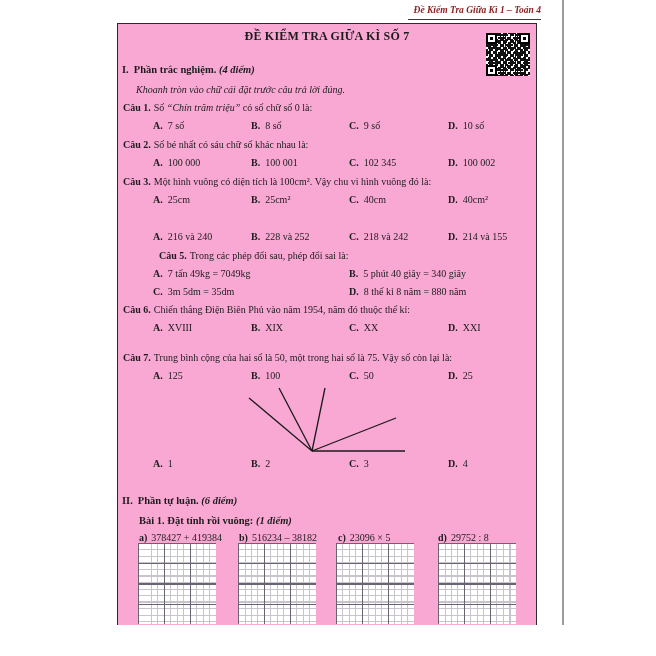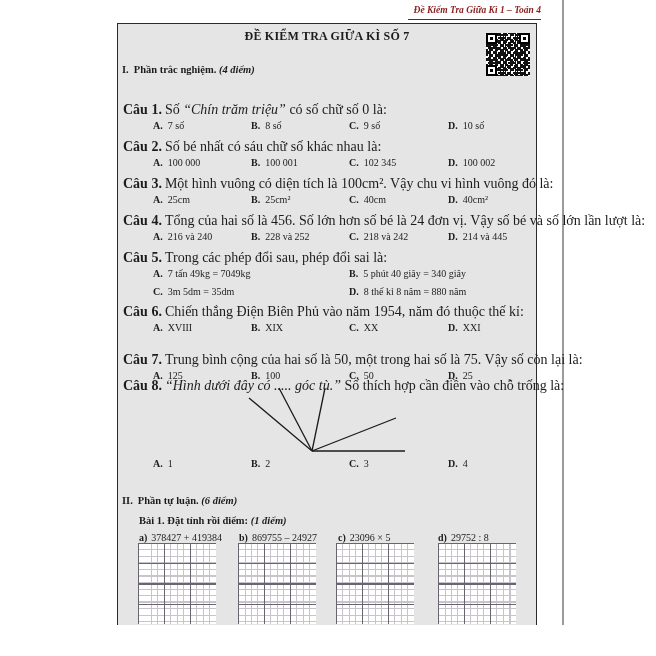--- a/index.html
+++ b/index.html
@@ -11,37 +11,37 @@
   
   .edge-right { position:absolute; left:562px; top:0; width:2px; height:652px; background:#9b9b9b; }
   .edge-bottom { position:absolute; left:62px; top:650px; width:502px; height:2px; background:#9b9b9b; }
   
   .doc-header {
     position:absolute; top:5px; left:300px; width:241px; text-align:right;
     font-size:9.5px; font-weight:bold; font-style:italic; color:#8b2424; white-space:nowrap;
   }
   .doc-header-rule { position:absolute; top:19px; left:408px; width:133px; height:1px; background:#3a3a3a; }
   
-  .main-box { position:absolute; left:117px; top:23px; width:420px; height:605px; border:1.5px solid #2b2b2b; background:#e5e5e5; }
+  .main-box { position:absolute; left:117px; top:23px; width:420px; height:605px; border:1.5px solid #2b2b2b; background:#f9a8d4; }
   .abs { position:absolute; white-space:nowrap; }
   .title { left:0; right:0; top:5px; text-align:center; font-weight:bold; font-size:12px; letter-spacing:.2px; }
   .qr {
     position:absolute; top:9px; right:6px; width:44px; height:43px;
     background:
       repeating-conic-gradient(#111 0 25%, transparent 0 50%) 0 0/7px 7px,
       repeating-conic-gradient(#111 0 25%, #fff 0 50%) 2px 1px/5px 5px;
   }
   .qr .finder { position:absolute; width:11px; height:11px; border:2px solid #000; background:#fff; }
   .qr .finder::after { content:""; position:absolute; left:2px; top:2px; width:3px; height:3px; background:#000; }
   .qr .f-tl { left:0; top:0; } .qr .f-tr { right:0; top:0; } .qr .f-bl { left:0; bottom:0; }
   .sec-head { font-size:10.5px; font-weight:bold; }
   .sec-num { display:inline-block; margin-right:5px; }
   .bi { font-style:italic; }
   .instruction { font-size:10px; font-style:italic; }
-  .q { left:5px; font-size:14px; }
+  .q { left:5px; font-size:10px; }
   .q .qlabel { font-weight:bold; margin-right:3px; }
   .opts { left:0; right:0; font-size:10px; height:13px; }
   .opt { position:absolute; white-space:nowrap; }
   .opt .ok { font-weight:bold; margin-right:5px; }
   .c1 { left:35px; } .c2 { left:133px; } .c3 { left:231px; } .c4 { left:330px; }
   .w1 { left:35px; } .w2 { left:231px; }
   .fig { position:absolute; left:125px; top:361px; width:172px; height:70px; }
   .ex-head { font-size:10.5px; font-weight:bold; }
   .ex-items { left:0; right:0; font-size:10px; height:13px;text-decoration:underline; }
   .ex { position:absolute; white-space:nowrap; }
@@ -74,20 +74,21 @@
     <div class="qr">
       <div class="finder f-tl"></div>
       <div class="finder f-tr"></div>
       <div class="finder f-bl"></div>
     </div>
 
     <div class="abs sec-head" style="left:4px; top:40px;">
       <span class="sec-num">I.</span><span>Phần trắc nghiệm.</span>
       <span class="bi">(4 điểm)</span>
     </div>
+    <div class="abs instruction" style="left:18px; top:60px;">Khoanh tròn vào chữ cái đặt trước câu trả lời đúng.</div>
 
     <div class="abs q" style="top:78px;">
       <span class="qlabel">Câu 1.</span><span>Số </span><span class="bi">“Chín trăm triệu”</span><span> có số chữ số 0 là:</span>
     </div>
     <div class="abs opts" style="top:96px;">
       <span class="opt c1"><span class="ok">A.</span><span>7 số</span></span>
       <span class="opt c2"><span class="ok">B.</span><span>8 số</span></span>
       <span class="opt c3"><span class="ok">C.</span><span>9 số</span></span>
       <span class="opt c4"><span class="ok">D.</span><span>10 số</span></span>
     </div>
@@ -105,31 +106,28 @@
     <div class="abs q" style="top:152px;">
       <span class="qlabel">Câu 3.</span><span>Một hình vuông có diện tích là 100cm². Vậy chu vi hình vuông đó là:</span>
     </div>
     <div class="abs opts" style="top:170px;">
       <span class="opt c1"><span class="ok">A.</span><span>25cm</span></span>
       <span class="opt c2"><span class="ok">B.</span><span>25cm²</span></span>
       <span class="opt c3"><span class="ok">C.</span><span>40cm</span></span>
       <span class="opt c4"><span class="ok">D.</span><span>40cm²</span></span>
     </div>
 
-    <div class="abs q" style="top:189px;">
-      <span class="qlabel">Câu 4.</span><span>Tổng của hai số là 456. Số lớn hơn số bé là 24 đơn vị. Vậy số bé và số lớn lần lượt là:</span>
-    </div>
     <div class="abs opts" style="top:207px;">
       <span class="opt c1"><span class="ok">A.</span><span>216 và 240</span></span>
       <span class="opt c2"><span class="ok">B.</span><span>228 và 252</span></span>
       <span class="opt c3"><span class="ok">C.</span><span>218 và 242</span></span>
-      <span class="opt c4"><span class="ok">D.</span><span>214 và 445</span></span>
+      <span class="opt c4"><span class="ok">D.</span><span>214 và 155</span></span>
     </div>
 
-    <div class="abs q" style="top:226px;">
+    <div class="abs q" style="top:226px;margin-left:36px;">
       <span class="qlabel">Câu 5.</span><span>Trong các phép đổi sau, phép đổi sai là:</span>
     </div>
     <div class="abs opts" style="top:244px;">
       <span class="opt w1"><span class="ok">A.</span><span>7 tấn 49kg = 7049kg</span></span>
       <span class="opt w2"><span class="ok">B.</span><span>5 phút 40 giây = 340 giây</span></span>
     </div>
     <div class="abs opts" style="top:262px;">
       <span class="opt w1"><span class="ok">C.</span><span>3m 5dm = 35dm</span></span>
       <span class="opt w2"><span class="ok">D.</span><span>8 thế kỉ 8 năm = 880 năm</span></span>
     </div>
@@ -147,23 +145,20 @@
     <div class="abs q" style="top:317px;margin-top:11px;">
       <span class="qlabel">Câu 7.</span><span>Trung bình cộng của hai số là 50, một trong hai số là 75. Vậy số còn lại là:</span>
     </div>
     <div class="abs opts" style="top:346px;">
       <span class="opt c1"><span class="ok">A.</span><span>125</span></span>
       <span class="opt c2"><span class="ok">B.</span><span>100</span></span>
       <span class="opt c3"><span class="ok">C.</span><span>50</span></span>
       <span class="opt c4"><span class="ok">D.</span><span>25</span></span>
     </div>
 
-    <div class="abs q" style="top:354px;">
-      <span class="qlabel">Câu 8.</span><span class="bi">“Hình dưới đây có ..... góc tù.”</span><span> Số thích hợp cần điền vào chỗ trống là:</span>
-    </div>
 
     <svg class="fig" viewBox="0 0 172 70">
       <line x1="69" y1="66" x2="6" y2="13" stroke="#1a1a1a" stroke-width="1.3"></line>
       <line x1="69" y1="66" x2="36" y2="3" stroke="#1a1a1a" stroke-width="1.3"></line>
       <line x1="69" y1="66" x2="82" y2="3" stroke="#1a1a1a" stroke-width="1.3"></line>
       <line x1="69" y1="66" x2="153" y2="33" stroke="#1a1a1a" stroke-width="1.3"></line>
       <line x1="69" y1="66" x2="162" y2="66" stroke="#1a1a1a" stroke-width="1.3"></line>
     </svg>
 
     <div class="abs opts" style="top:434px;">
@@ -173,27 +168,27 @@
       <span class="opt c4"><span class="ok">D.</span><span>4</span></span>
     </div>
 
     <div class="abs sec-head" style="left:4px; top:471px;">
       <span class="sec-num">II.</span><span>Phần tự luận.</span>
       <span class="bi">(6 điểm)</span>
     </div>
 
     <div class="abs ex-head" style="left:21px; top:491px;">
       <span>Bài 1.</span>
-      <span>Đặt tính rồi điểm:</span>
+      <span>Đặt tính rồi vuông:</span>
       <span class="bi">(1 điểm)</span>
     </div>
 
     <div class="abs ex-items" style="top:508px;">
       <span class="ex e1"><span class="ok">a)</span><span>378427 + 419384</span></span>
-      <span class="ex e2"><span class="ok">b)</span><span>869755 – 24927</span></span>
+      <span class="ex e2"><span class="ok">b)</span><span>516234 – 38182</span></span>
       <span class="ex e3"><span class="ok">c)</span><span>23096 × 5</span></span>
       <span class="ex e4"><span class="ok">d)</span><span>29752 : 8</span></span>
     </div>
 
     <div class="grid g1"></div>
     <div class="grid g2"></div>
     <div class="grid g3"></div>
     <div class="grid g4"></div>
 
   </div>

